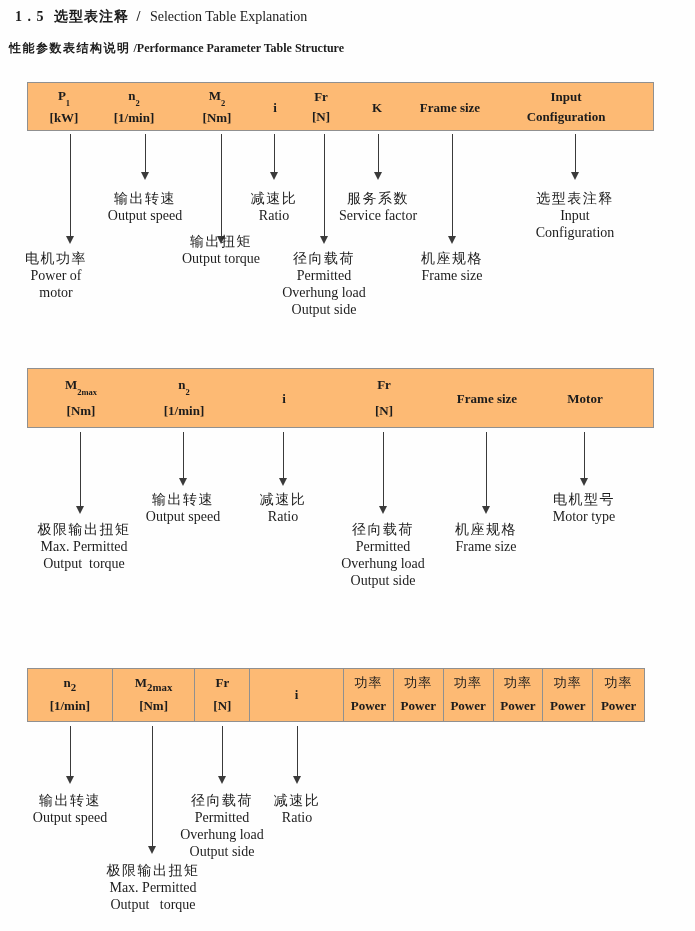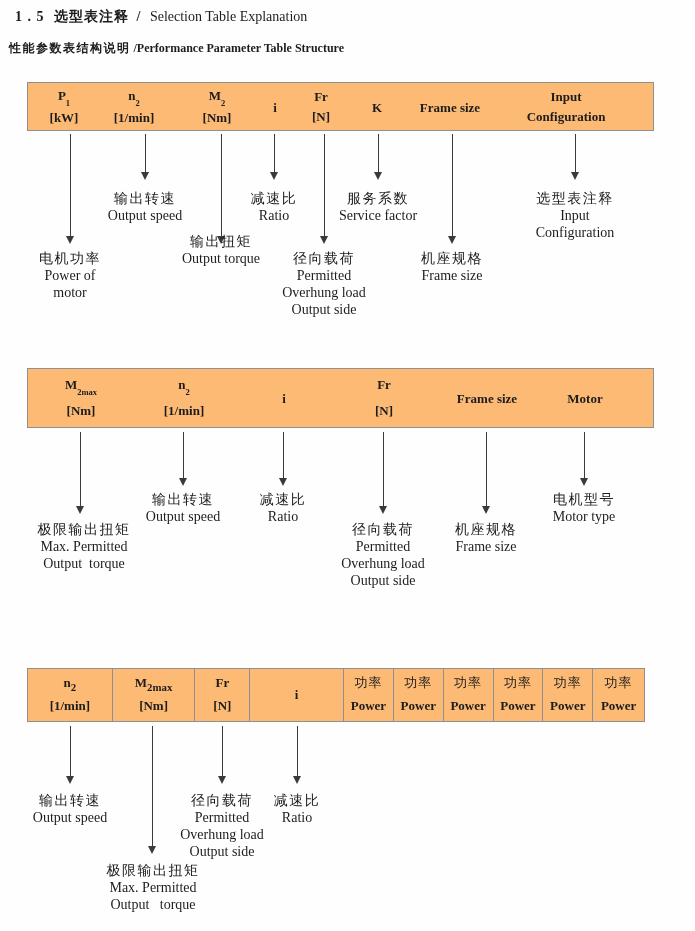--- a/index.html
+++ b/index.html
@@ -118,21 +118,21 @@
   <div class="arr" style="left:575px;top:134px;height:46px;">
       <i class="ln"></i>
       <i class="hd"></i>
     </div>
 
   <div class="co" style="left:145px;top:189px;"><div class="cjk">输出转速</div><div class="en">Output speed</div></div>
   <div class="co" style="left:274px;top:189px;"><div class="cjk">减速比</div><div class="en">Ratio</div></div>
   <div class="co" style="left:378px;top:189px;"><div class="cjk">服务系数</div><div class="en">Service factor</div></div>
   <div class="co" style="left:575px;top:189px;"><div class="cjk">选型表注释</div><div class="en">Input</div><div class="en">Configuration</div></div>
 
-  <div class="co" style="left:70px;top:249px;"><div class="cjk">电机功率</div><div class="en">Power of</div><div class="en">motor</div></div>
+  <div class="co" style="left:56px;top:249px;"><div class="cjk">电机功率</div><div class="en">Power of</div><div class="en">motor</div></div>
   <div class="co" style="left:221px;top:232px;"><div class="cjk">输出扭矩</div><div class="en">Output torque</div></div>
   <div class="co" style="left:324px;top:249px;"><div class="cjk">径向载荷</div><div class="en">Permitted</div><div class="en">Overhung load</div><div class="en">Output side</div></div>
   <div class="co" style="left:452px;top:249px;"><div class="cjk">机座规格</div><div class="en">Frame size</div></div>
 
 
   <div class="tbl tbl2" style="top:368px;width:627px;height:60px;">
     <div class="cell two" style="left:53px;">
         <div class="ln"><span>M</span><sub>2max</sub></div>
         <div class="ln">[Nm]</div>
       </div>

